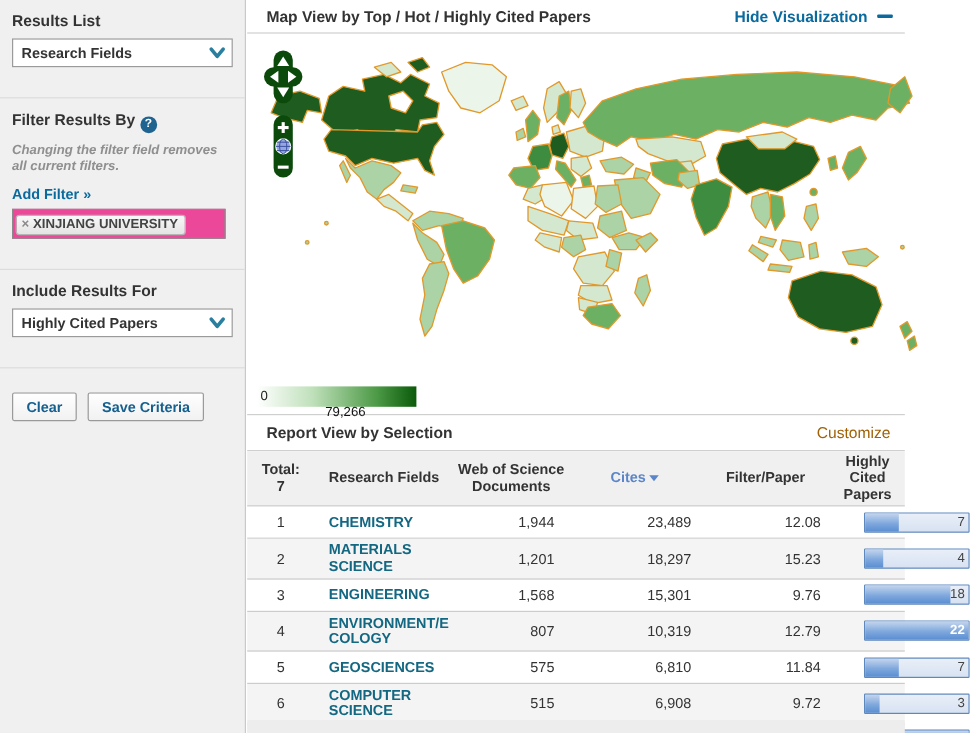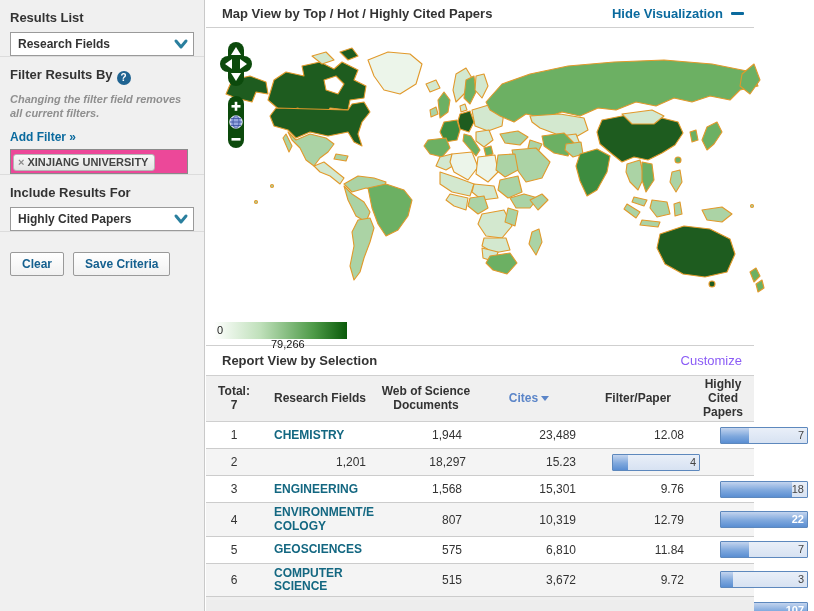--- a/index.html
+++ b/index.html
@@ -1,21 +1,21 @@
 <!DOCTYPE html>
 <html><head>
 <meta charset="utf-8">
 <style>
   html,body{margin:0;padding:0;}
   body{width:814px;height:611px;overflow:hidden;background:#fff;
        font-family:"Liberation Sans","DejaVu Sans",sans-serif;color:#333;position:relative;}
   
   .sidebar{position:absolute;left:0;top:0;width:205px;height:611px;background:#f0f0f0;
            border-right:1px solid #c9c9c9;box-sizing:border-box;}
-  .sb-sec{padding:8px 10px 0;border-bottom:1px solid #dcdcdc;}
+  .sb-sec{padding:8px 10px 25px;border-bottom:1px solid #dcdcdc;}
   .sb-sec.last{border-bottom:none;}
   .sb-head{font-size:13px;font-weight:bold;color:#333;margin:2px 0 7px;}
   .dropdown{background:#fff;border:1px solid #9a9a9a;height:22px;display:flex;align-items:center;
             justify-content:space-between;padding:0 4px 0 7px;cursor:pointer;}
   .dropdown .val{font-size:12px;font-weight:bold;color:#333;}
   .note{font-size:11px;font-weight:bold;font-style:italic;color:#8f8f8f;line-height:1.3;margin:2px 0 6px;}
   .addfilter{font-size:12px;font-weight:bold;color:#0a6a9e;text-decoration:none;display:inline-block;margin-bottom:5px;cursor:pointer;}
   .help{display:inline-block;width:14px;height:14px;border-radius:50%;background:#1f6391;color:#fff;
         font-size:10px;font-weight:bold;text-align:center;line-height:14px;vertical-align:-2px;margin-left:4px;cursor:pointer;}
   .tagbox{background:#ec4899;border:1px solid #8a8a8a;min-height:22px;padding:2px;width:178px;box-sizing:border-box;}
@@ -37,21 +37,21 @@
   .map-area{position:relative;height:317px;}
   .worldmap{position:absolute;left:6px;top:8px;}
   .map-controls{position:absolute;left:12px;top:12px;}
   .legend{position:absolute;left:8px;bottom:6px;width:133px;height:17px;
           background:linear-gradient(90deg,#ffffff 0%,#bfe0ba 35%,#4d9a47 75%,#0a5a0a 100%);}
   .legend .lmin{position:absolute;left:3px;top:2px;font-size:11px;color:#222;}
   .legend .lmax{position:absolute;left:57px;top:16px;font-size:11px;color:#111;}
   
   .report-head{height:29px;display:flex;align-items:center;justify-content:space-between;
                border-top:1px solid #cfcfcf;border-bottom:1px solid #cfcfcf;padding:0 12px 0 16px;}
-  .customize{font-size:13px;color:#8b5cf6;text-decoration:none;cursor:pointer;}
+  .customize{font-size:13px;color:#a16207;text-decoration:none;cursor:pointer;}
   .grid{display:grid;grid-template-columns:56px 116px 96px 110px 108px 1fr;align-items:center;}
   .thead{background:#f0f0f0;border-bottom:1px solid #cfcfcf;min-height:31px;}
   .th{font-size:12px;font-weight:bold;color:#333;text-align:center;line-height:1.15;padding:2px 0;}
   .th.cites-th{color:#5b85c8;cursor:pointer;}
   .sort-caret{display:inline-block;width:0;height:0;border-left:4px solid transparent;
               border-right:4px solid transparent;border-top:5px solid #5b85c8;margin-left:3px;vertical-align:1px;}
   .trow{border-bottom:1px solid #cccccc;min-height:26px;}
   .trow.alt{background:#f4f4f4;}
   .trow.total{background:#efefef;}
   .c{font-size:12px;color:#333;}
@@ -272,20 +272,21 @@
     <div class="c num cpp">12.08</div>
     <div class="c bars">
         <div class="hcbar">
           <div class="fill" style="width: 32%;"></div>
           <span class="bval">7</span>
         </div>
       </div>
   </div>
   <div class="grid trow alt">
     <div class="c rank">2</div>
+    <div class="c field"><a>MATERIALS SCIENCE</a></div>
     <div class="c num docs">1,201</div>
     <div class="c num cites">18,297</div>
     <div class="c num cpp">15.23</div>
     <div class="c bars">
         <div class="hcbar">
           <div class="fill" style="width: 18%;"></div>
           <span class="bval">4</span>
         </div>
       </div>
   </div>
@@ -325,21 +326,21 @@
         <div class="hcbar">
           <div class="fill" style="width: 32%;"></div>
           <span class="bval">7</span>
         </div>
       </div>
   </div>
   <div class="grid trow alt">
     <div class="c rank">6</div>
     <div class="c field"><a>COMPUTER SCIENCE</a></div>
     <div class="c num docs">515</div>
-    <div class="c num cites">3,672</div>
+    <div class="c num cites">6,908</div>
     <div class="c num cpp">9.72</div>
     <div class="c bars">
         <div class="hcbar">
           <div class="fill" style="width: 14%;"></div>
           <span class="bval">3</span>
         </div>
       </div>
   </div>
   <div class="grid trow total">
     <div class="c rank">0</div>

